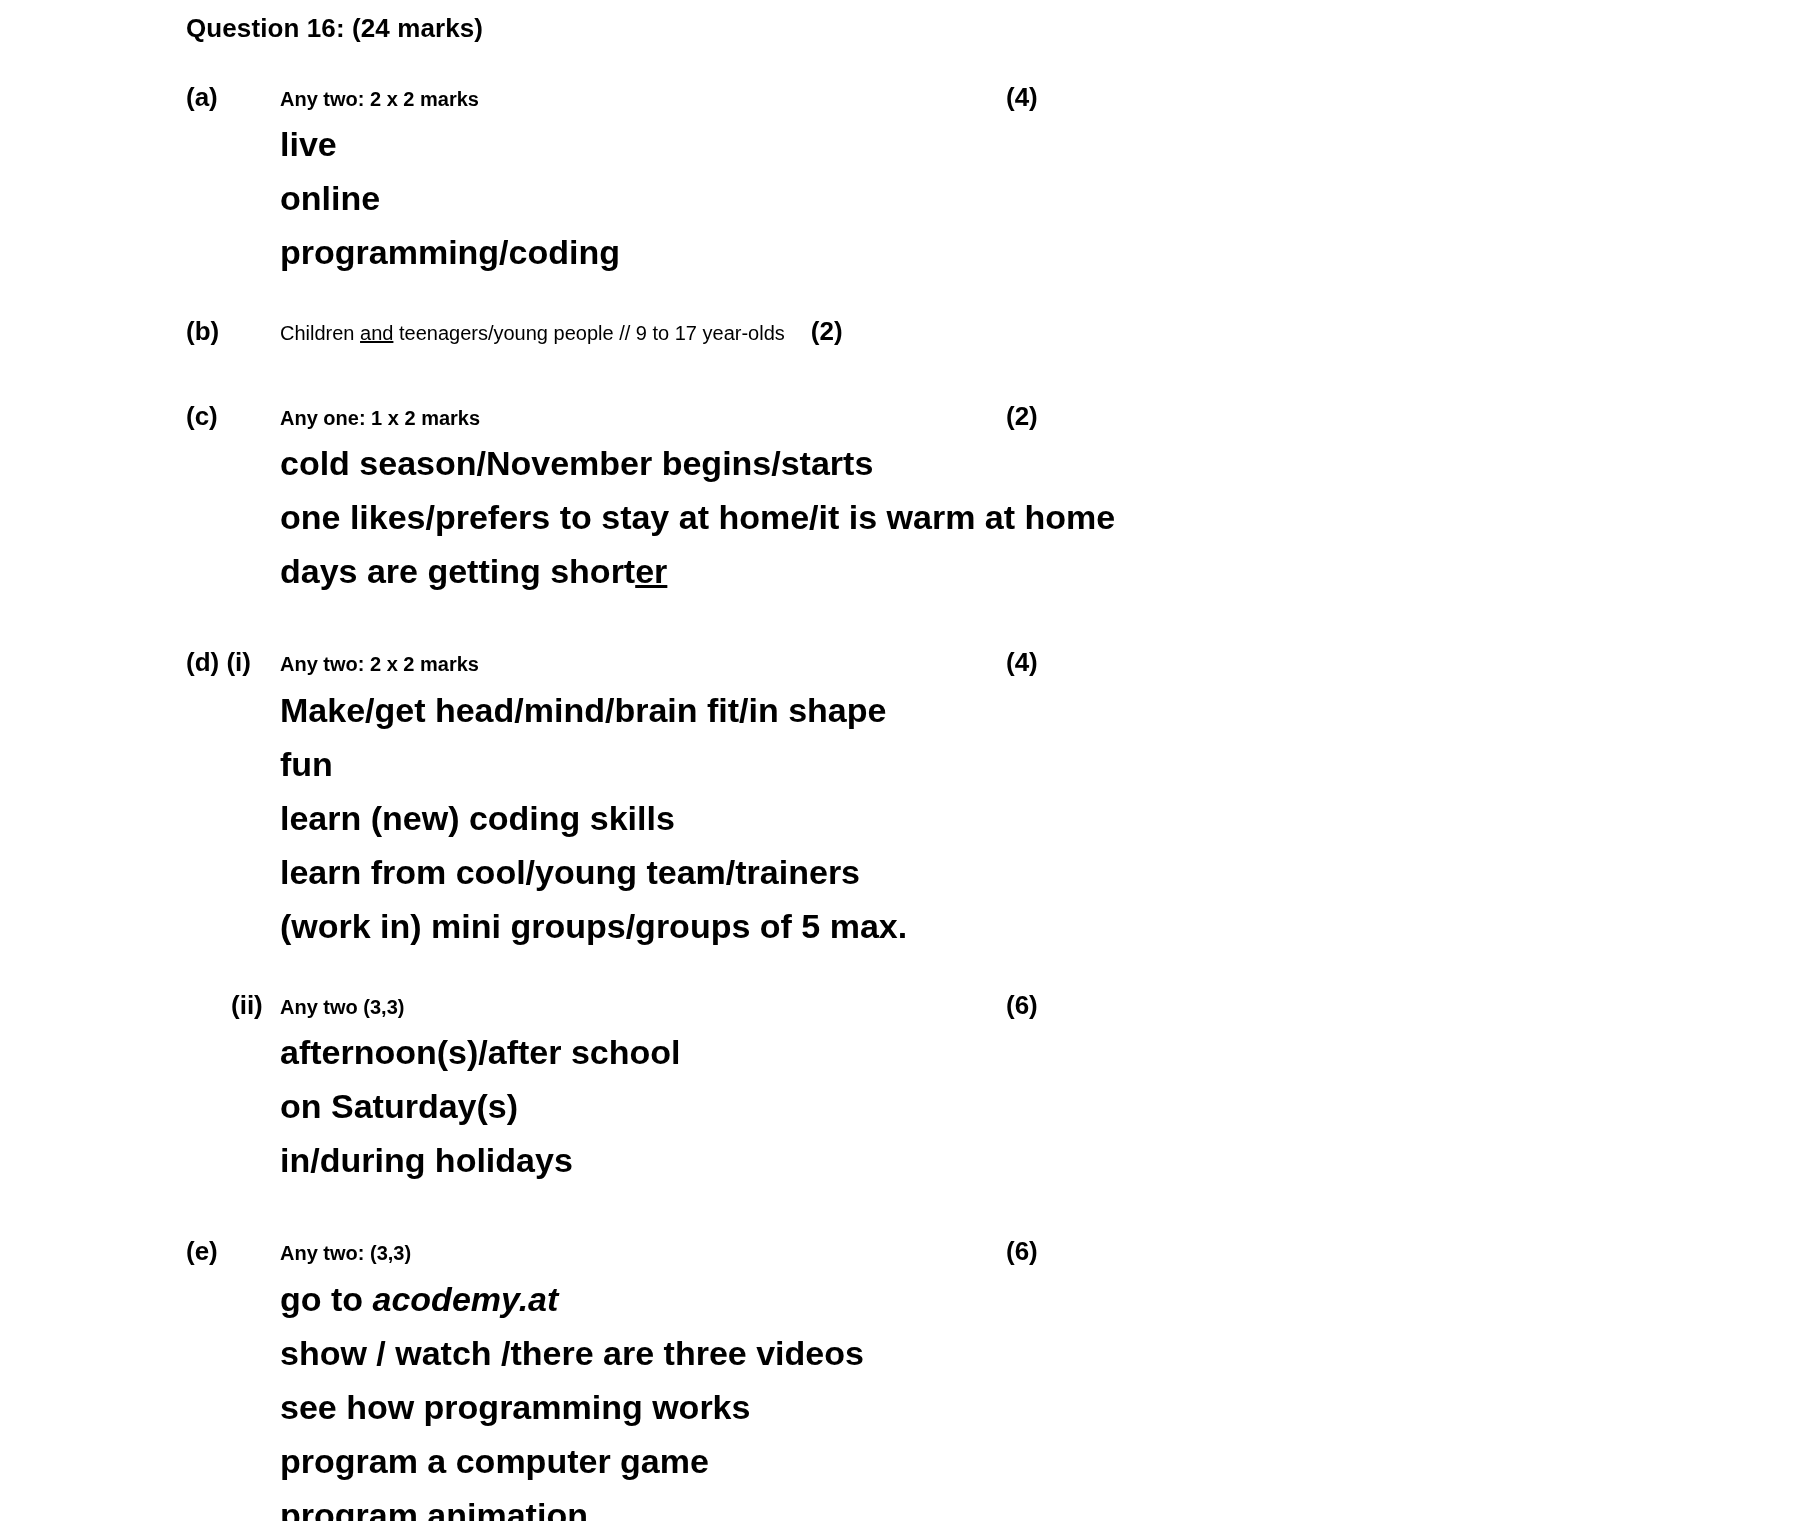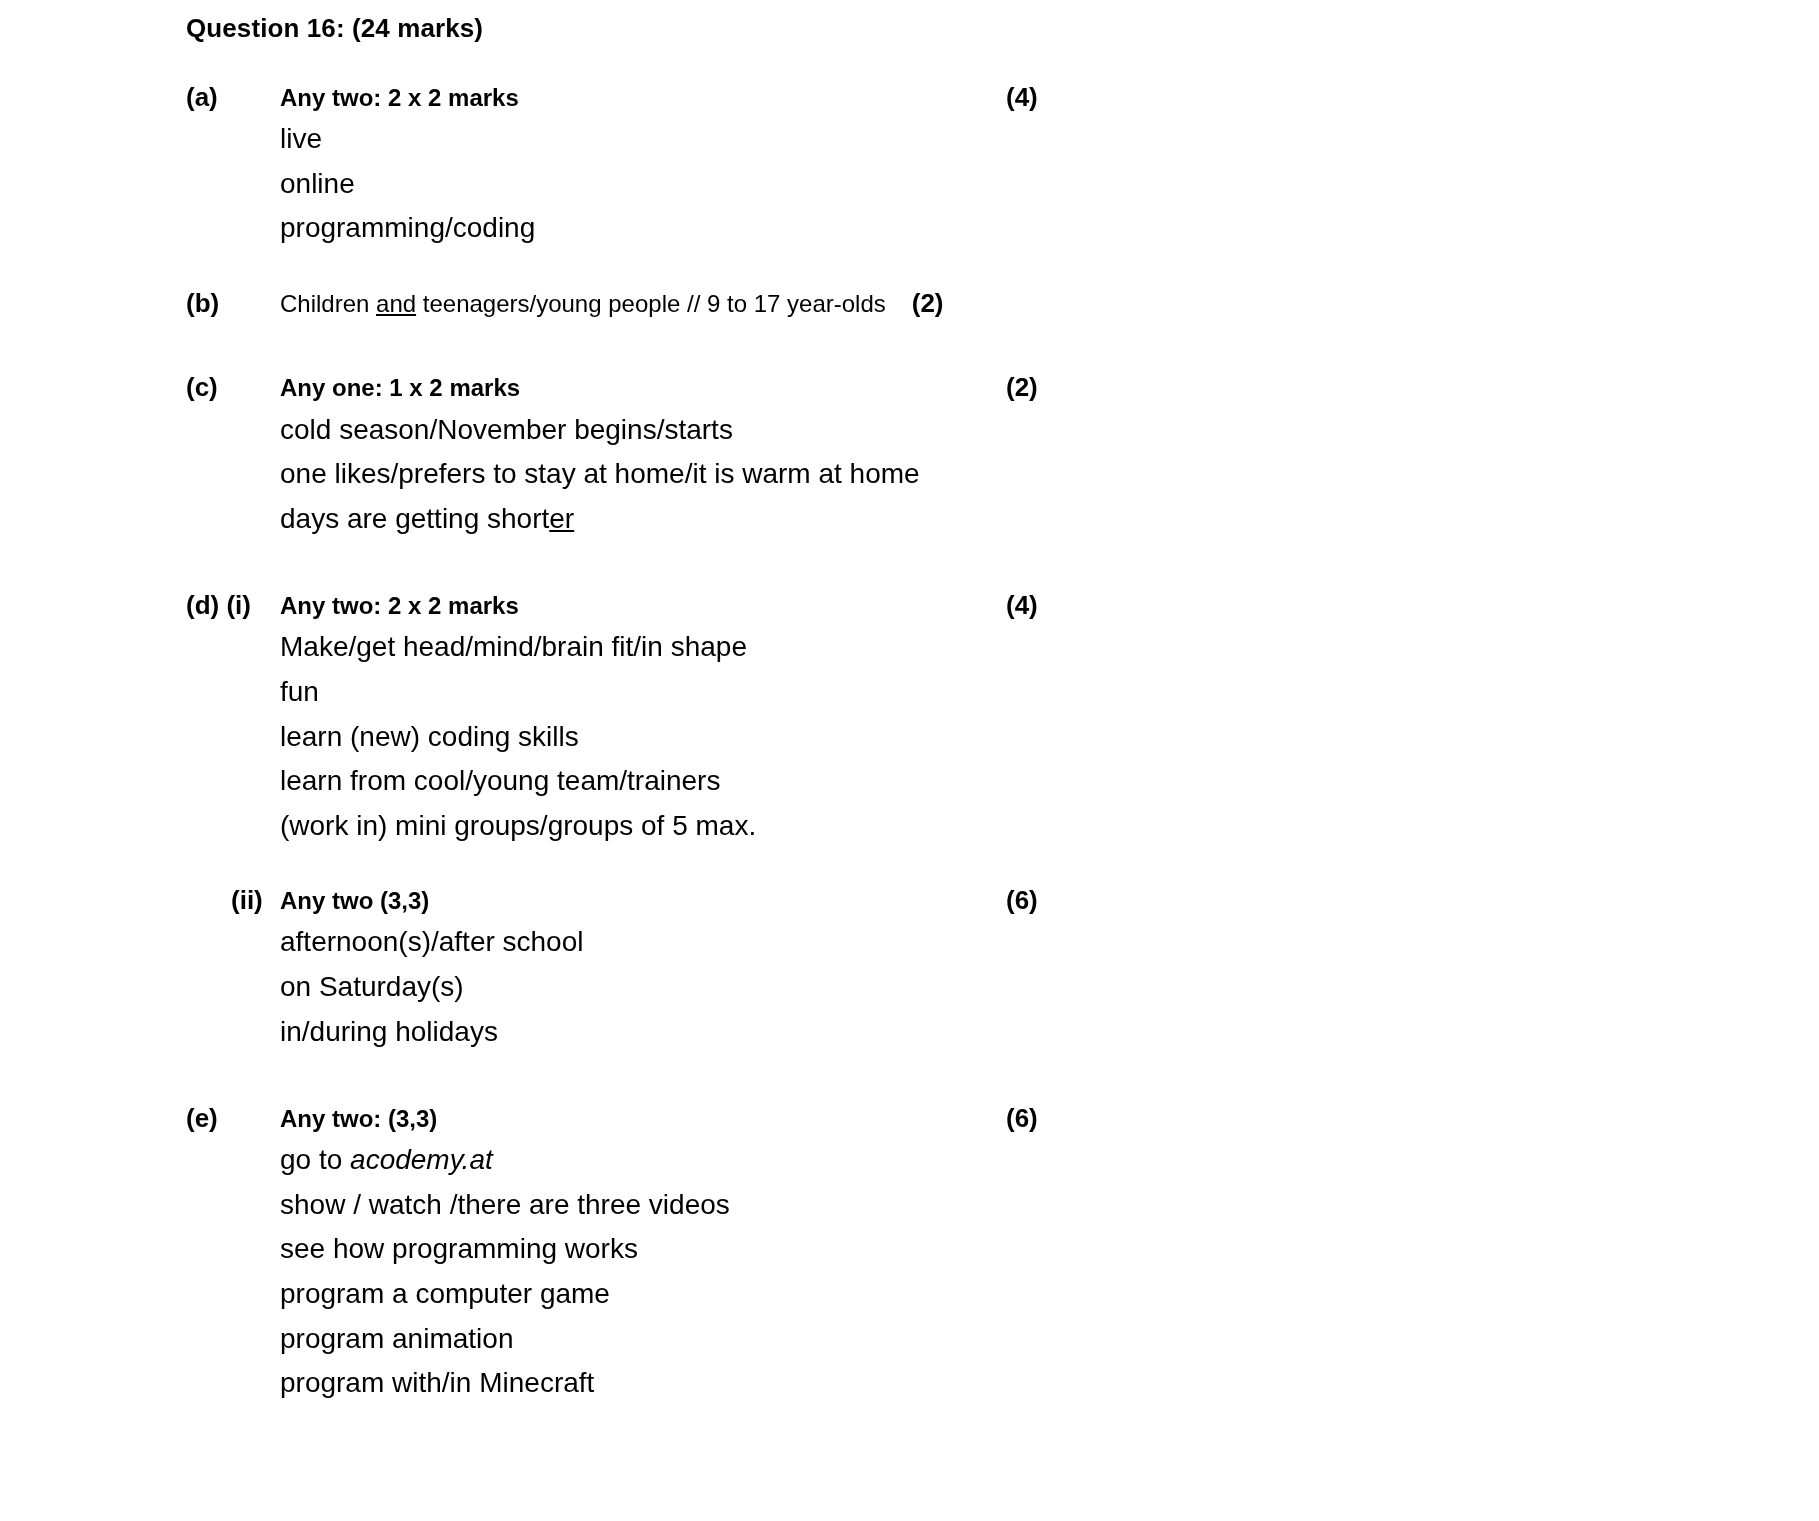--- a/index.html
+++ b/index.html
@@ -63,21 +63,21 @@
 
   .label.sub {
     width: 94px;
     padding-left: 45px;
     box-sizing: border-box;
     text-align: left;
   }
 
   .head-text {
     flex: 0 0 auto;
-    font-size: 24px;
+    font-size: 20px;
     font-weight: bold;
     white-space: nowrap;
   }
 
   .head-text.regular {
     font-weight: normal;
   }
 
   .marks {
     position: absolute;
@@ -94,22 +94,22 @@
     font-weight: bold;
   }
 
   .options {
     margin: 0;
     padding: 0;
     list-style: none;
   }
 
   .options li {
-    font-size: 28px;
-    font-weight: normal;
+    font-size: 34px;
+    font-weight: bold;
     line-height: 1.59;
     padding-left: 94px;
     white-space: nowrap;
   }
   .gap-md { height: 32px; }
   .gap-lg { height: 44px; }
 
   u.ul { text-decoration: underline; margin-top: 12px; }
   i.it { font-style: italic; }
 </style>

